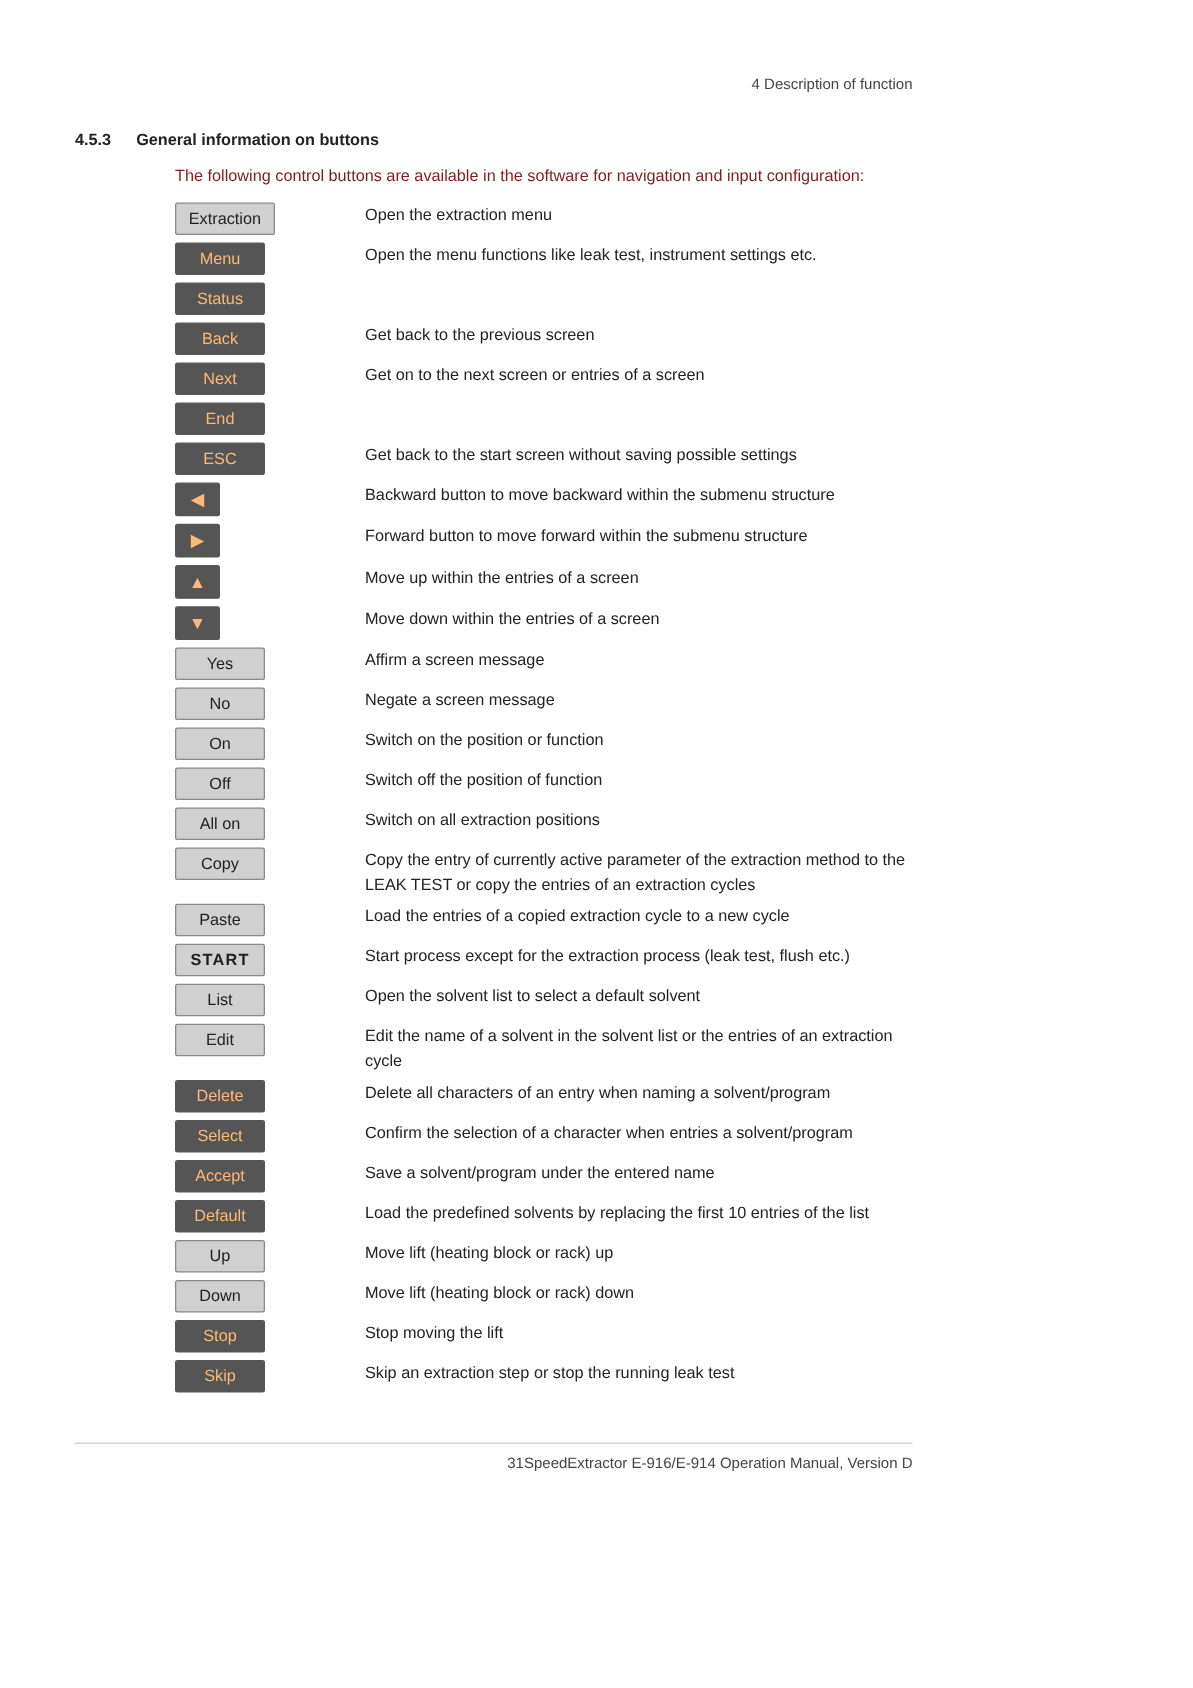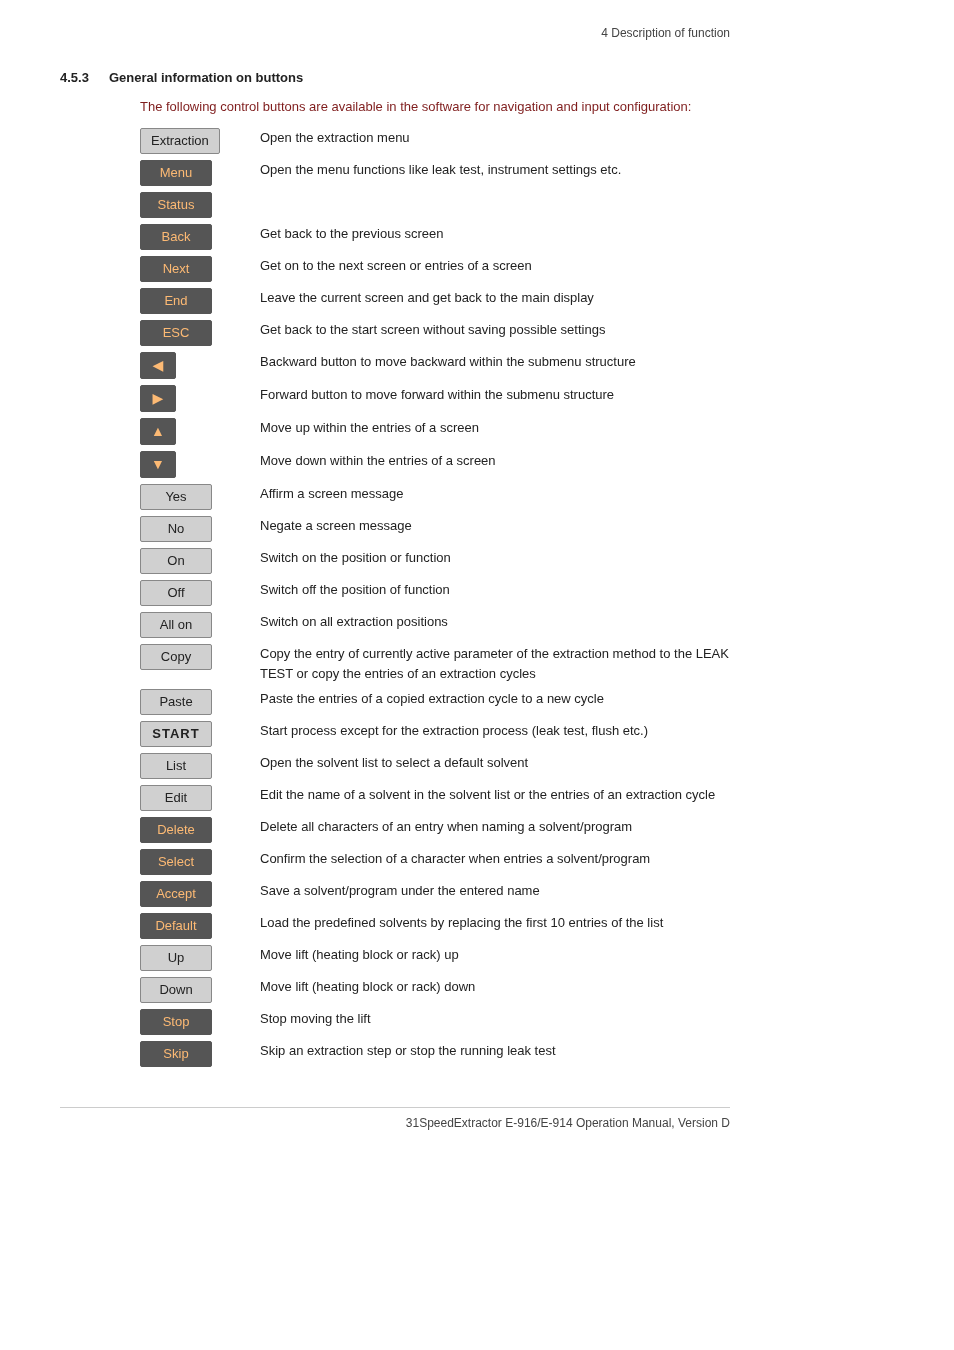--- a/index.html
+++ b/index.html
@@ -8,21 +8,21 @@
       font-size: 13px;
       color: #222;
       background: #fff;
       width: 954px;
       min-height: 1350px;
       position: relative;
     }
     .page {
       width: 790px;
       min-height: 1350px;
-      padding: 26px 60px 60px 60px;
+      padding: 60px 60px 60px 60px;
       position: relative;
     }
     .top-right {
       text-align: right;
       font-size: 12px;
       color: #444;
       margin-bottom: 30px;
     }
     .section-title {
       font-size: 13px;
@@ -40,20 +40,21 @@
     }
     .button-table {
       margin-left: 80px;
       width: calc(100% - 80px);
     }
     .button-row {
       display: flex;
       align-items: flex-start;
       margin-bottom: 6px;
       min-height: 26px;
+      gap: 32px;
     }
     .btn-cell {
       width: 110px;
       min-width: 110px;
       display: flex;
       align-items: center;
       justify-content: flex-start;
     }
     .btn {
       display: inline-block;
@@ -144,21 +145,20 @@
       <div class="button-row">
         <div class="btn-cell">
           <span class="btn btn-dark">Next</span>
         </div>
         <div class="desc-cell">Get on to the next screen or entries of a screen</div>
       </div>
       <div class="button-row">
         <div class="btn-cell">
           <span class="btn btn-dark">End</span>
         </div>
-        <div class="desc-cell">Leave the current screen and get back to the main display</div>
       </div>
       <div class="button-row">
         <div class="btn-cell">
           <span class="btn btn-dark">ESC</span>
         </div>
         <div class="desc-cell">Get back to the start screen without saving possible settings</div>
       </div>
       <div class="button-row">
         <div class="btn-cell">
           <span class="btn btn-dark btn-icon">◀</span>
@@ -216,21 +216,21 @@
       <div class="button-row">
         <div class="btn-cell">
           <span class="btn">Copy</span>
         </div>
         <div class="desc-cell">Copy the entry of currently active parameter of the extraction method to the LEAK TEST or copy the entries of an extraction cycles</div>
       </div>
       <div class="button-row">
         <div class="btn-cell">
           <span class="btn">Paste</span>
         </div>
-        <div class="desc-cell">Paste the entries of a copied extraction cycle to a new cycle</div>
+        <div class="desc-cell">Load the entries of a copied extraction cycle to a new cycle</div>
       </div>
       <div class="button-row">
         <div class="btn-cell">
           <span class="btn btn-start">START</span>
         </div>
         <div class="desc-cell">Start process except for the extraction process (leak test, flush etc.)</div>
       </div>
       <div class="button-row">
         <div class="btn-cell">
           <span class="btn">List</span>

